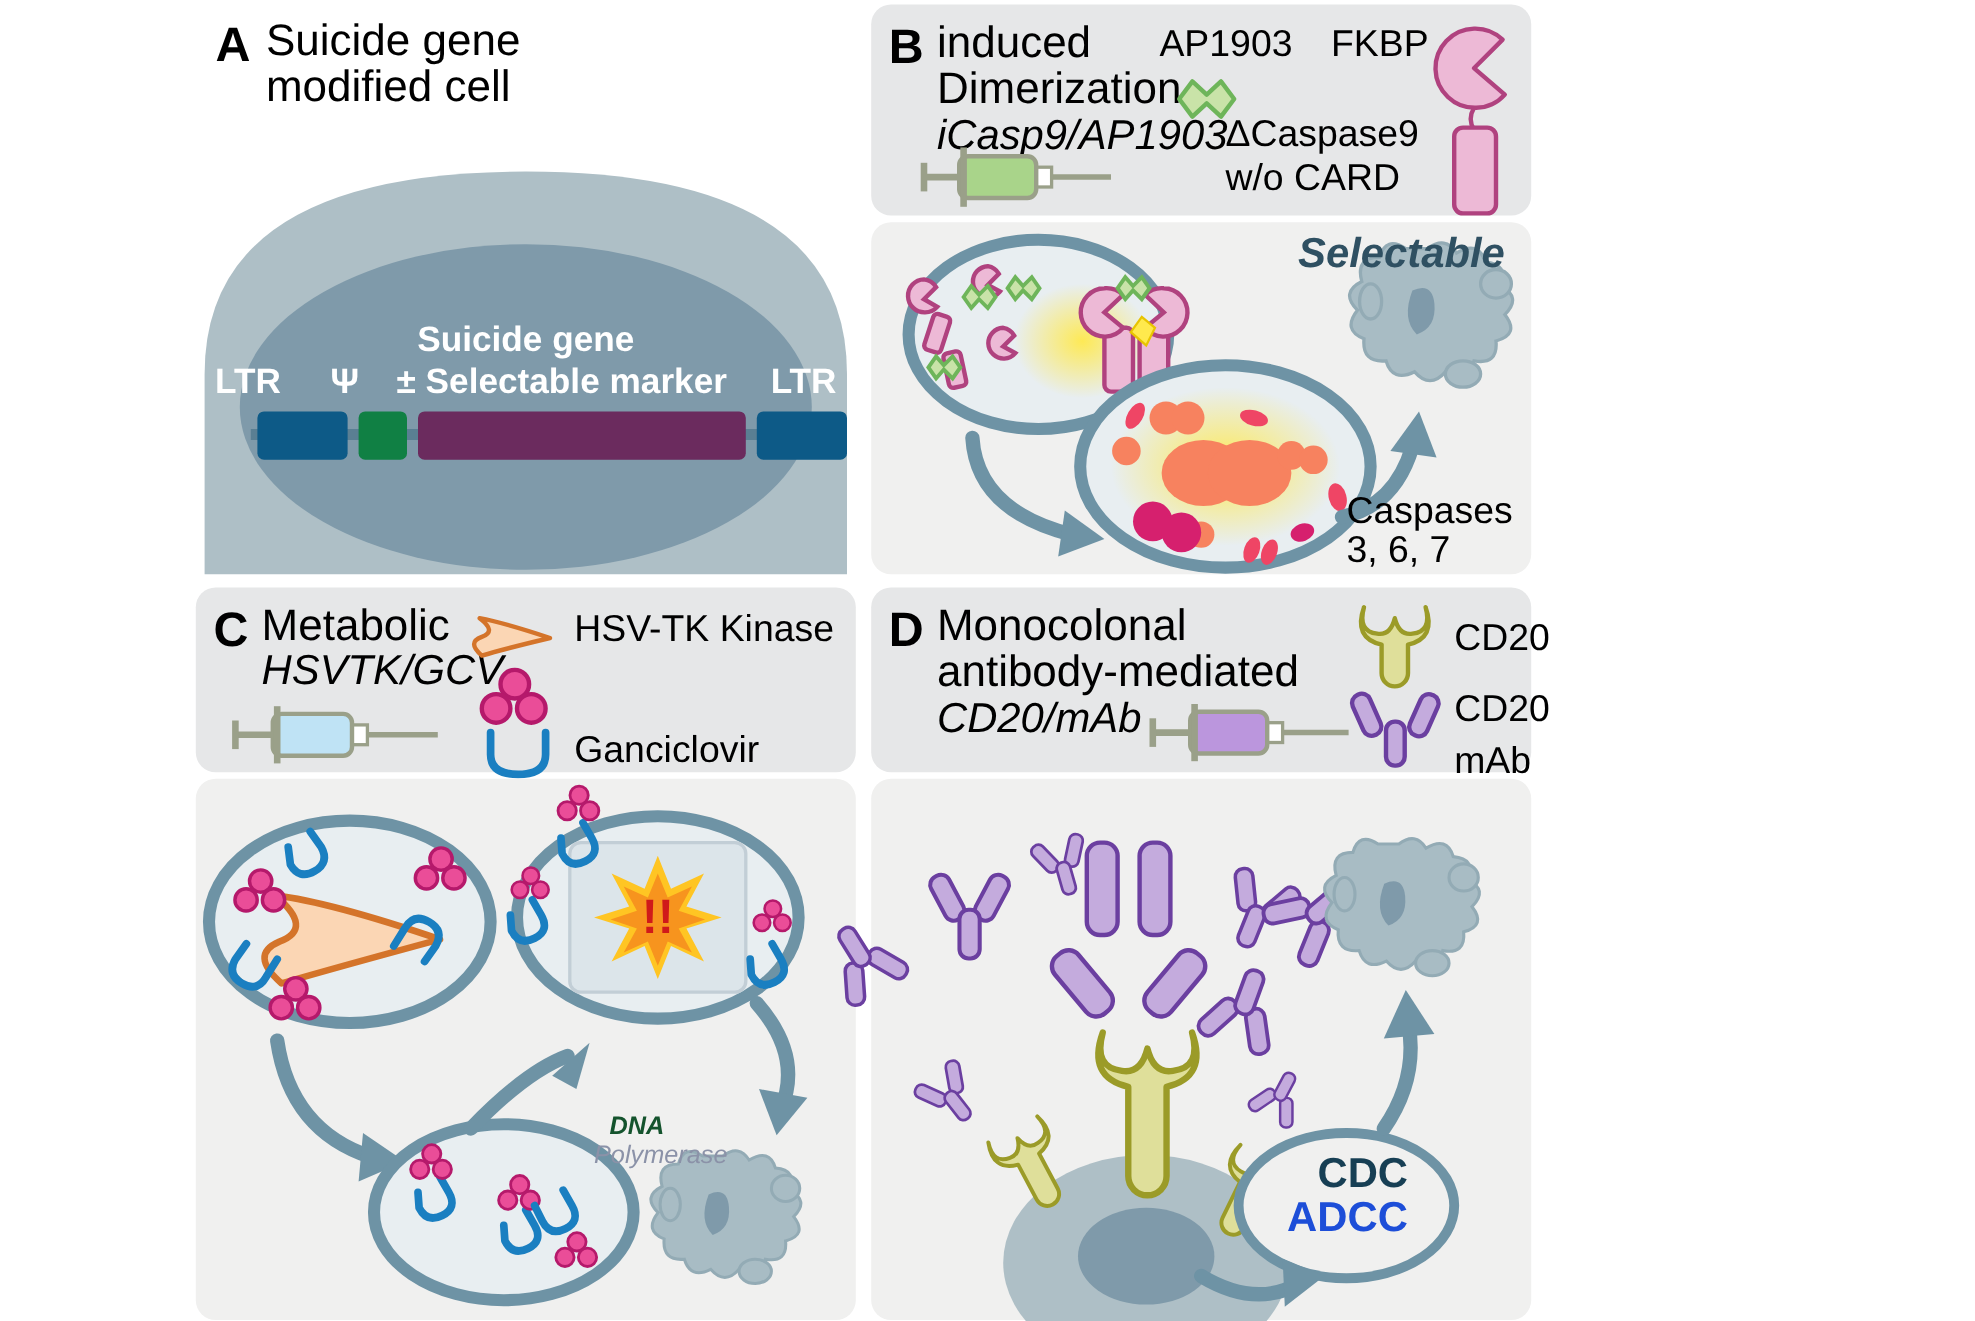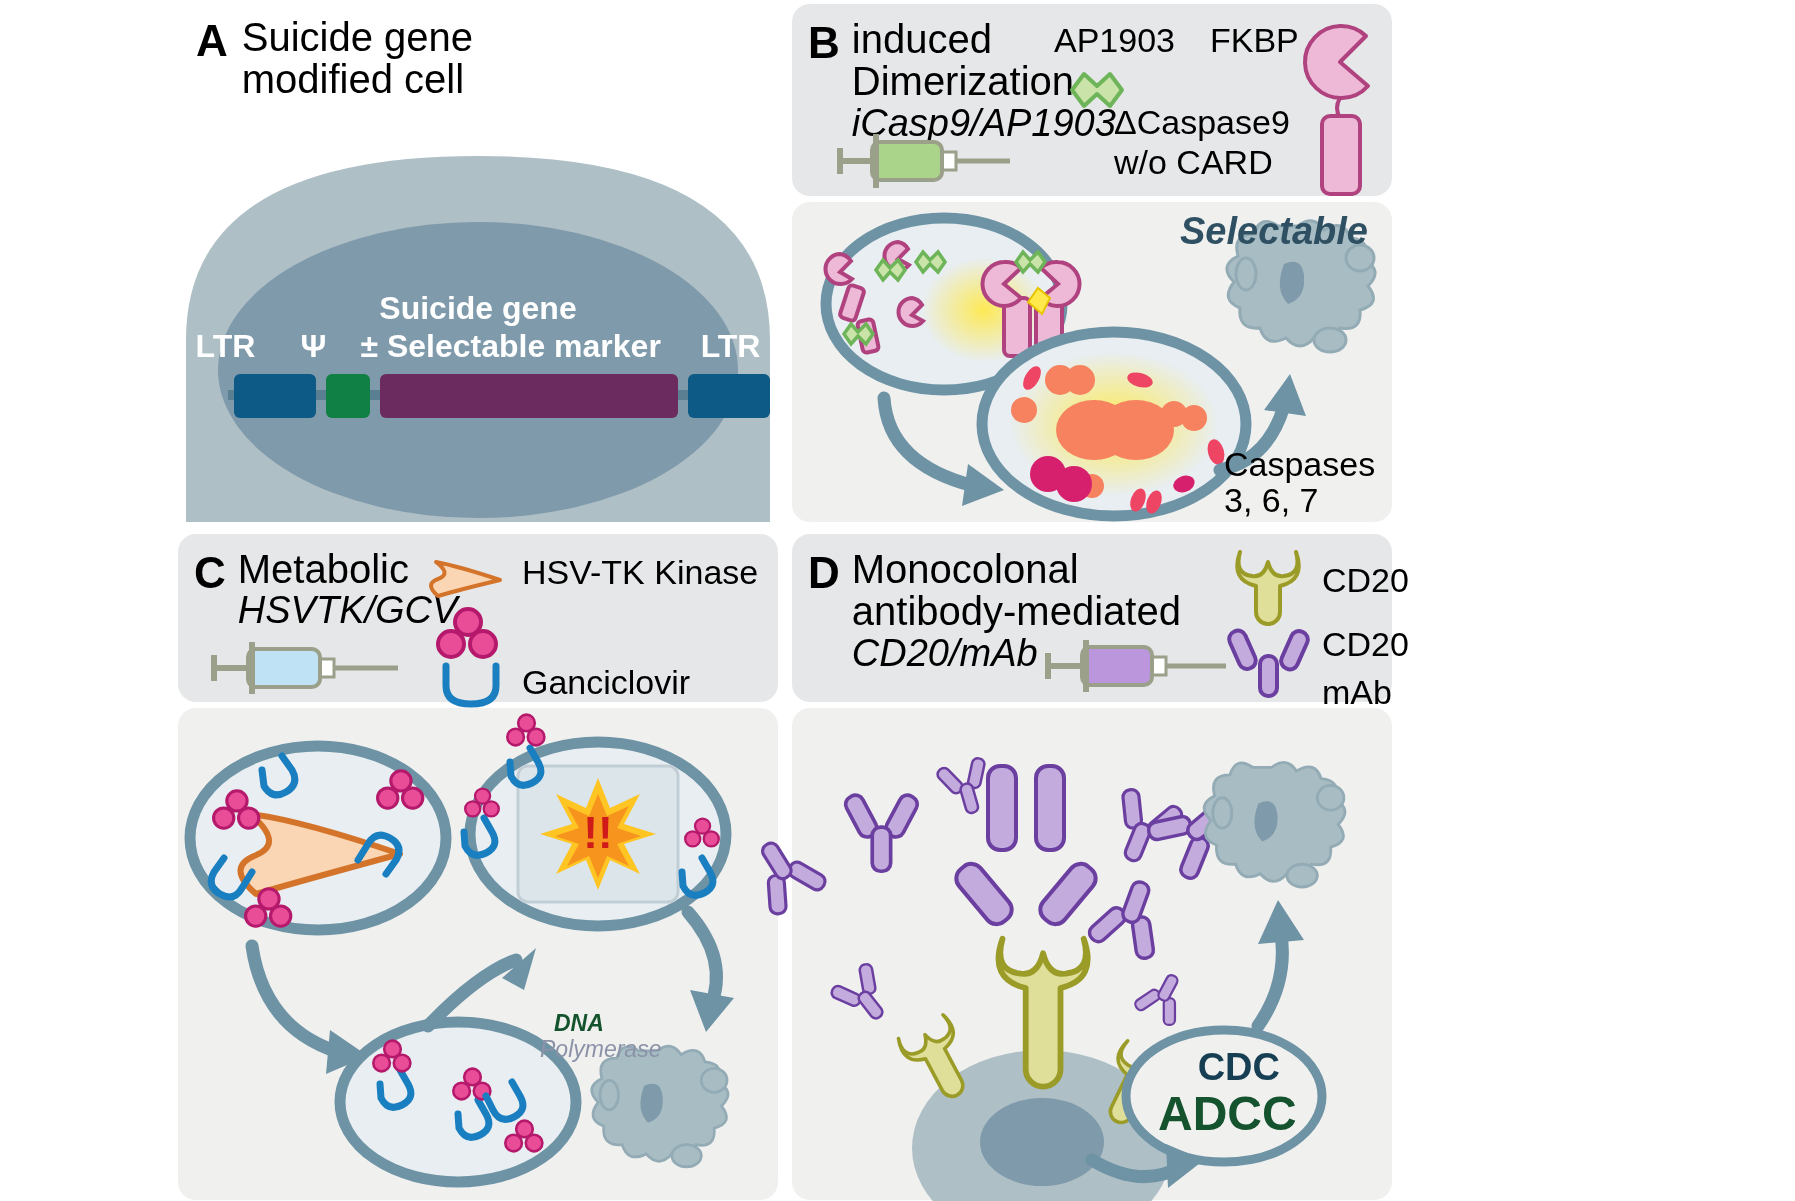--- a/index.html
+++ b/index.html
@@ -430,14 +430,14 @@
     <g transform="translate(398,46) scale(0.95)">
       <path d="M86 14 q16 -12 26 4 q20 -12 26 8 q22 2 14 22 q20 10 4 26 q14 18 -8 24 q2 22 -20 18 q-6 22 -26 10 q-14 16 -28 0 q-20 10 -26 -10 q-22 2 -20 -20 q-20 -8 -6 -26 q-16 -16 4 -26 q-6 -22 16 -22 q6 -20 24 -8 Z" fill="#a8bcc4" stroke="#93abb5" stroke-width="3"></path>
       <ellipse cx="34" cy="62" rx="10" ry="16" fill="#a8bcc4" stroke="#93abb5" stroke-width="3"></ellipse>
       <ellipse cx="148" cy="46" rx="14" ry="13" fill="#a8bcc4" stroke="#93abb5" stroke-width="3"></ellipse>
       <ellipse cx="118" cy="128" rx="16" ry="12" fill="#a8bcc4" stroke="#93abb5" stroke-width="3"></ellipse>
       <path d="M72 52 q18 -8 20 12 q2 22 -16 28 q-14 -14 -4 -40 Z" fill="#7f9aaa"></path>
     </g>
   </svg>
 
   <div class="abs" style="left:378px;top:512px;width:110px;text-align:right;font-size:38px;font-weight:bold;color:#173f54;">CDC</div>
-  <div class="abs" style="left:366px;top:552px;width:134px;text-align:center;font-size:48px;font-weight:bold;color:#14532d;">ADCC</div>
+  <div class="abs" style="left:366px;top:552px;width:134px;text-align:center;font-size:38px;font-weight:bold;color:#1d4ed8;">ADCC</div>
 </div>
 
 </body></html>

